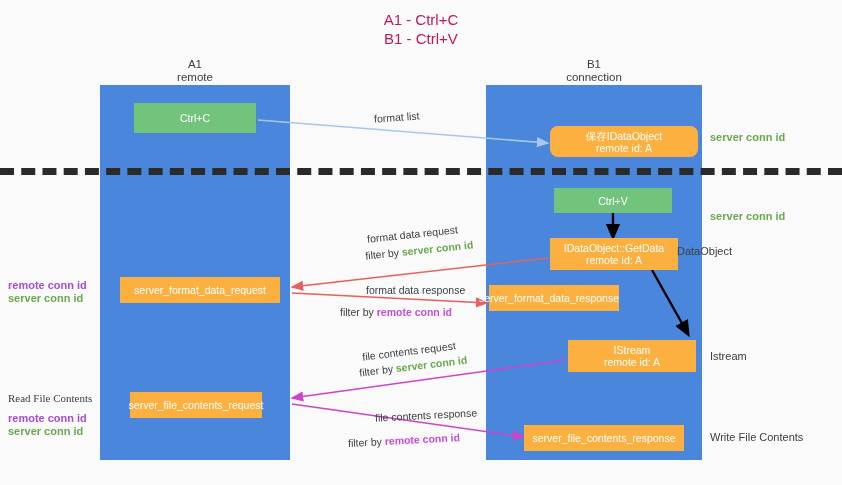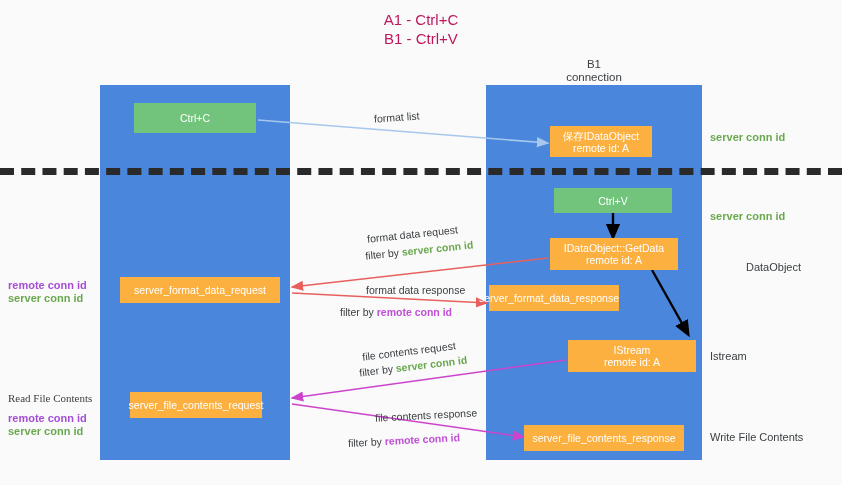--- a/index.html
+++ b/index.html
@@ -53,20 +53,24 @@
 </head>
 <body>
 
 <div id="stage">
 
   <div class="title">
     <div>A1 - Ctrl+C</div>
     <div>B1 - Ctrl+V</div>
   </div>
 
+  <div class="col-head" style="left:100px;top:58px;width:190px;">
+    <div>A1</div>
+    <div>remote</div>
+  </div>
   <div class="col-head" style="left:486px;top:58px;width:216px;">
     <div>B1</div>
     <div>connection</div>
   </div>
 
   <div class="lane" style="left:100px;top:85px;width:190px;height:375px;"></div>
   <div class="lane" style="left:486px;top:85px;width:216px;height:375px;"></div>
 
   <svg class="arrows" viewBox="0 0 842 485">
     <defs>
@@ -106,21 +110,21 @@
   </div>
 
   <div class="box orange" style="left:120px;top:277px;width:160px;height:26px;">
     <span>server_format_data_request</span>
   </div>
 
   <div class="box orange" style="left:130px;top:392px;width:132px;height:26px;">
     <span>server_file_contents_request</span>
   </div>
 
-  <div class="box orange" style="left:550px;top:126px;width:102px;height:31px;">
+  <div class="box orange" style="left:550px;top:126px;width:148px;height:31px;border-radius:8px;">
     <span>保存IDataObject</span>
     <span>remote id: A</span>
   </div>
 
   <div class="box green" style="left:554px;top:188px;width:118px;height:25px;">
     <span>Ctrl+V</span>
   </div>
 
   <div class="box orange" style="left:550px;top:238px;width:128px;height:32px;">
     <span>IDataObject::GetData</span>
@@ -135,21 +139,21 @@
     <span>IStream</span>
     <span>remote id: A</span>
   </div>
 
   <div class="box orange" style="left:524px;top:425px;width:160px;height:26px;">
     <span>server_file_contents_response</span>
   </div>
 
   <div class="sidelbl green" style="left:710px;top:131px;">server conn id</div>
   <div class="sidelbl green" style="left:710px;top:210px;">server conn id</div>
-  <div class="sidelbl dark" style="left:746px;top:245px;margin-top:16px;">DataObject</div>
+  <div class="sidelbl dark" style="left:677px;top:245px;">DataObject</div>
   <div class="sidelbl dark" style="left:710px;top:350px;">Istream</div>
   <div class="sidelbl dark" style="left:710px;top:431px;">Write File Contents</div>
 
   <div class="sidelbl purple" style="left:8px;top:279px;">remote conn id</div>
   <div class="sidelbl green" style="left:8px;top:292px;">server conn id</div>
 
   <div class="sidelbl dark" style="left:8px;top:392px;font-family:Liberation Serif, serif;">Read File Contents</div>
   <div class="sidelbl purple" style="left:8px;top:412px;">remote conn id</div>
   <div class="sidelbl green" style="left:8px;top:425px;">server conn id</div>
 

